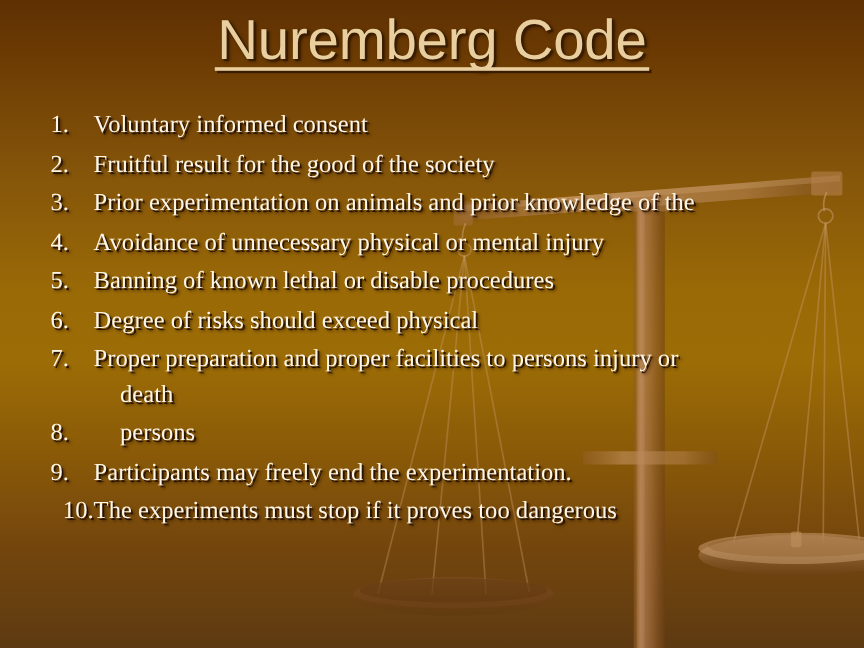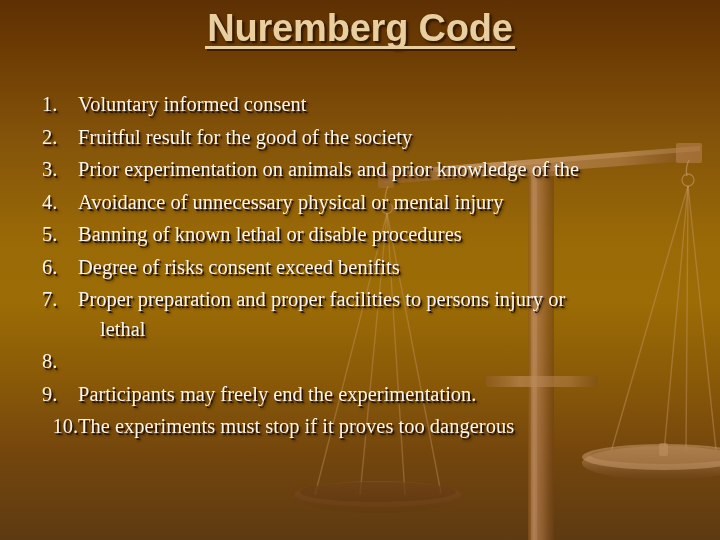--- a/index.html
+++ b/index.html
@@ -38,23 +38,23 @@
     position: absolute;
     top: 8px;
     left: 0;
     width: 720px;
     text-align: center;
     z-index: 6;
   }
   .title {
     display: inline-block;
     font-family: "Liberation Sans", "DejaVu Sans", sans-serif;
-    font-size: 38px;
+    font-size: 47px;
     line-height: 1.06;
-    font-weight: 700;
+    font-weight: 400;
     color: #e9cf9f;
     letter-spacing: -0.2px;
     text-shadow:
       2px 2px 0 #3a1d00,
       2px 2px 3px rgba(20,9,0,0.75);
     padding: 0 6px 2px 6px;
     position: relative;
   }
   .title::after {
     content: "";
@@ -221,35 +221,36 @@
     <div class="item">
       <span class="num txt">5.</span>
       <span class="body">
         <span class="txt">Banning of known lethal or disable procedures</span>
       </span>
     </div>
 
     <div class="item">
       <span class="num txt">6.</span>
       <span class="body">
-        <span class="txt">Degree of risks consent exceed benifits</span>
+        <span class="txt">Degree of risks should exceed physical</span>
       </span>
     </div>
 
     <div class="item">
       <span class="num txt">7.</span>
       <span class="body">
         <span class="txt">Proper preparation and proper facilities to persons injury or</span>
-        <div class="txt cont">lethal</div>
+        <div class="txt cont">death</div>
       </span>
     </div>
 
     <div class="item">
       <span class="num txt">8.</span>
       <span class="body">
+        <div class="txt cont">persons</div>
       </span>
     </div>
 
     <div class="item">
       <span class="num txt">9.</span>
       <span class="body">
         <span class="txt">Participants may freely end the experimentation.</span>
       </span>
     </div>
 

